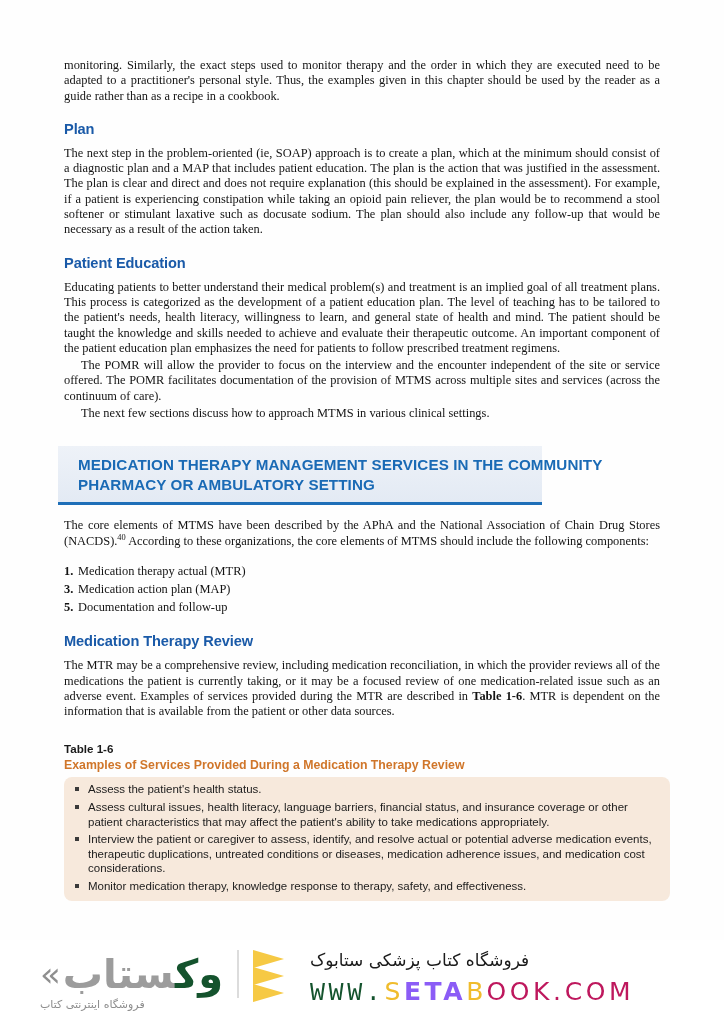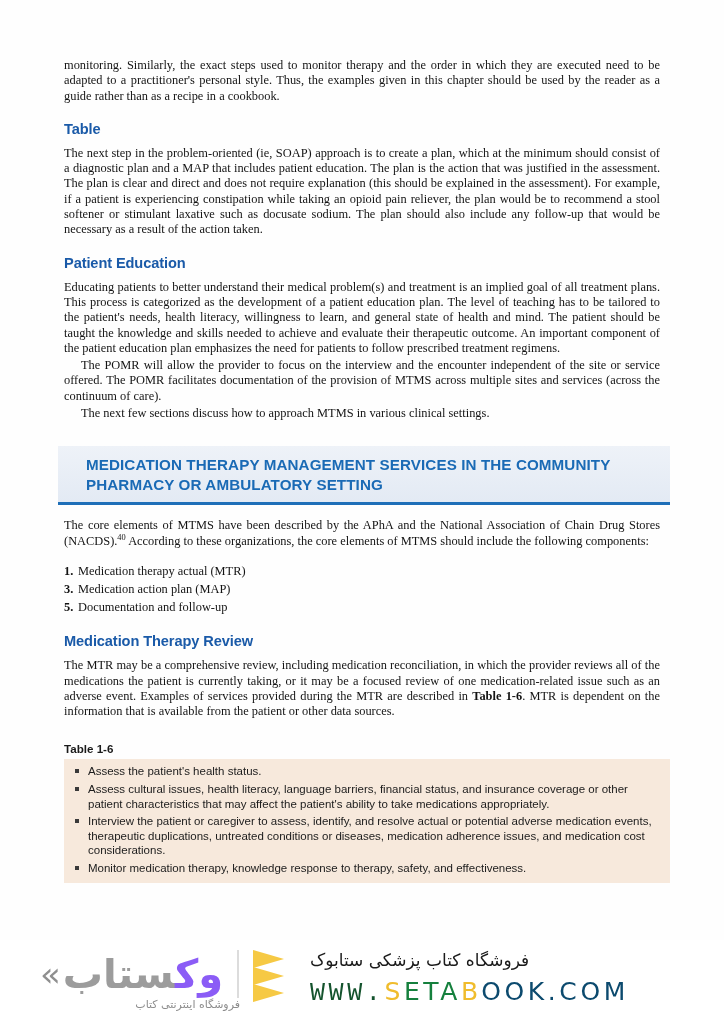--- a/index.html
+++ b/index.html
@@ -57,23 +57,23 @@
 
   .gap-before-head { height: 17px; }
   .gap-after-head  { height: 9px; }
   .gap-para        { height: 13px; }
 
   
   .section-banner {
     margin-top: 25px;
     background: linear-gradient(to bottom, #eef2f8 0%, #e3eaf4 100%);
     border-bottom: 3px solid #1e6fb8;
-    padding: 9px 12px 7px 28px;
+    padding: 9px 12px 7px 20px;
     box-sizing: border-box;
-    width: 612px;
+    width: 484px;
     margin-left: -6px;
   }
   .section-banner .line {
     font-family: "Liberation Sans", "DejaVu Sans", sans-serif;
     font-size: 15.2px;
     font-weight: bold;
     color: #1a6ab5;
     letter-spacing: 0.1px;
     line-height: 20px;
     white-space: nowrap;
@@ -121,20 +121,21 @@
     color: #d0762a;
     line-height: 17px;
     margin-top: 1px;
   }
   .table-body {
     margin-top: 3px;
     background: #f7e9dc;
     width: 606px;
     padding: 5px 10px 4px 8px;
     box-sizing: border-box;
+    border-radius: 8px;
   }
   ul.table-bullets {
     margin: 0;
     padding: 0;
     list-style: none;
   }
   ul.table-bullets li {
     position: relative;
     padding-left: 16px;
     font-family: "Liberation Sans", "DejaVu Sans", sans-serif;
@@ -178,21 +179,21 @@
   }
   .logo-word {
     font-family: "DejaVu Sans", "Liberation Sans", sans-serif;
     font-size: 40px;
     font-weight: bold;
     color: #9c9c9c;
     direction: rtl;
     line-height: 46px;
     letter-spacing: -1px;
   }
-  .logo-word .accent { color: #8b5cf6; }
+  .logo-word .accent { color: #14532d; }
   .logo-chev {
     font-family: "DejaVu Sans", "Liberation Sans", sans-serif;
     font-size: 34px;
     color: #8f8f8f;
     margin-right: 2px;
     line-height: 34px;
   }
   .logo-divider {
     width: 2px;
     height: 48px;
@@ -214,21 +215,21 @@
     border-bottom: 9px solid transparent;
   }
   .chevron-mark span.c1 { top: 2px; }
   .chevron-mark span.c2 { top: 19px; }
   .chevron-mark span.c3 { top: 36px; }
   .logo-sub {
     font-family: "DejaVu Sans", "Liberation Sans", sans-serif;
     font-size: 11px;
     color: #8d8d8d;
     direction: rtl;
-    text-align: right;
+    text-align: left;
     width: 200px;
     margin-top: -2px;
   }
   .footer-right {
     position: absolute;
     right: 14px;
     top: 6px;
     width: 400px;
     text-align: left;
   }
@@ -253,21 +254,21 @@
 </head>
 <body>
 
 <div class="page">
 
   <div class="content">
 
     <p class="body-text">monitoring. Similarly, the exact steps used to monitor therapy and the order in which they are executed need to be adapted to a practitioner's personal style. Thus, the examples given in this chapter should be used by the reader as a guide rather than as a recipe in a cookbook.</p>
 
     <div class="gap-before-head"></div>
-    <h2 class="blue-head">Table</h2>
+    <h2 class="blue-head">Plan</h2>
     <div class="gap-after-head"></div>
 
     <p class="body-text">The next step in the problem-oriented (ie, SOAP) approach is to create a plan, which at the minimum should consist of a diagnostic plan and a MAP that includes patient education. The plan is the action that was justified in the assessment. The plan is clear and direct and does not require explanation (this should be explained in the assessment). For example, if a patient is experiencing constipation while taking an opioid pain reliever, the plan would be to recommend a stool softener or stimulant laxative such as docusate sodium. The plan should also include any follow-up that would be necessary as a result of the action taken.</p>
 
     <div class="gap-before-head"></div>
     <h2 class="blue-head">Patient Education</h2>
     <div class="gap-after-head"></div>
 
     <p class="body-text">Educating patients to better understand their medical problem(s) and treatment is an implied goal of all treatment plans. This process is categorized as the development of a patient education plan. The level of teaching has to be tailored to the patient's needs, health literacy, willingness to learn, and general state of health and mind. The patient should be taught the knowledge and skills needed to achieve and evaluate their therapeutic outcome. An important component of the patient education plan emphasizes the need for patients to follow prescribed treatment regimens.</p>
     <p class="body-text indent">The POMR will allow the provider to focus on the interview and the encounter independent of the site or service offered. The POMR facilitates documentation of the provision of MTMS across multiple sites and services (across the continuum of care).</p>
@@ -291,20 +292,21 @@
     </ol>
 
     <div class="gap-before-head"></div>
     <h2 class="blue-head">Medication Therapy Review</h2>
     <div class="gap-after-head"></div>
 
     <p class="body-text"><span>The MTR may be a comprehensive review, including medication reconciliation, in which the provider reviews all of the medications the patient is currently taking, or it may be a focused review of one medication-related issue such as an adverse event. Examples of services provided during the MTR are described in </span><span class="bold-ref">Table 1-6</span><span>. MTR is dependent on the information that is available from the patient or other data sources.</span></p>
 
     <div class="table-block">
       <div class="table-label">Table 1-6</div>
+      <div class="table-caption">Examples of Services Provided During a Medication Therapy Review</div>
       <div class="table-body">
         <ul class="table-bullets">
           <li>Assess the patient's health status.</li>
           <li>Assess cultural issues, health literacy, language barriers, financial status, and insurance coverage or other patient characteristics that may affect the patient's ability to take medications appropriately.</li>
           <li>Interview the patient or caregiver to assess, identify, and resolve actual or potential adverse medication events, therapeutic duplications, untreated conditions or diseases, medication adherence issues, and medication cost considerations.</li>
           <li>Monitor medication therapy, knowledge response to therapy, safety, and effectiveness.</li>
         </ul>
       </div>
     </div>
 
@@ -321,18 +323,18 @@
           <span class="c1"></span>
             <span class="c2"></span>
             <span class="c3"></span>
         </span>
       </div>
       <div class="logo-sub">فروشگاه اینترنتی کتاب</div>
     </div>
 
     <div class="footer-right">
       <div class="fa-tagline">فروشگاه کتاب پزشکی ستابوک</div>
-      <div class="url-line"><span style="color: #14532d; font-family: Liberation Mono, monospace;">WWW.</span><span style="color: rgb(240, 188, 44);">S</span><span style="color: #15803d;">ETA</span><span style="color: rgb(240, 188, 44);">B</span><span style="color: #0c4a6e;">OOK.COM</span></div>
+      <div class="url-line"><span style="color: #14532d; font-family: Liberation Mono, monospace;">WWW.</span><span style="color: rgb(240, 188, 44);">S</span><span style="color: #8b5cf6; font-weight: bold;">ETA</span><span style="color: rgb(240, 188, 44);">B</span><span style="color: #be185d;">OOK.COM</span></div>
     </div>
 
   </div>
 
 </div>
 
 </body></html>

